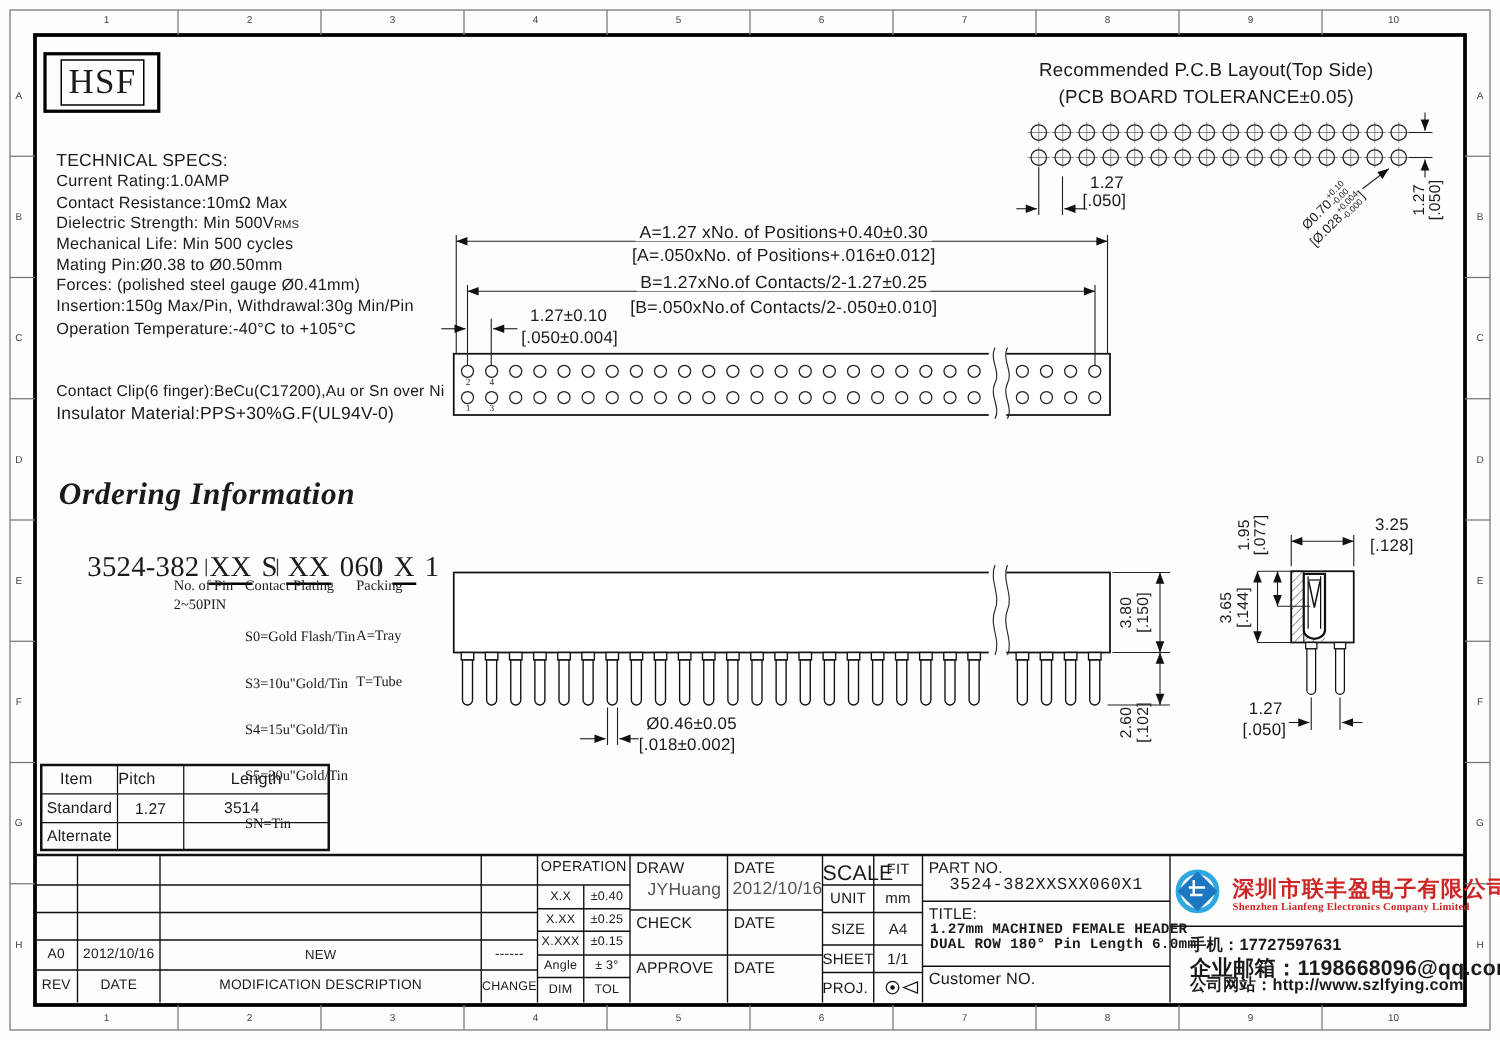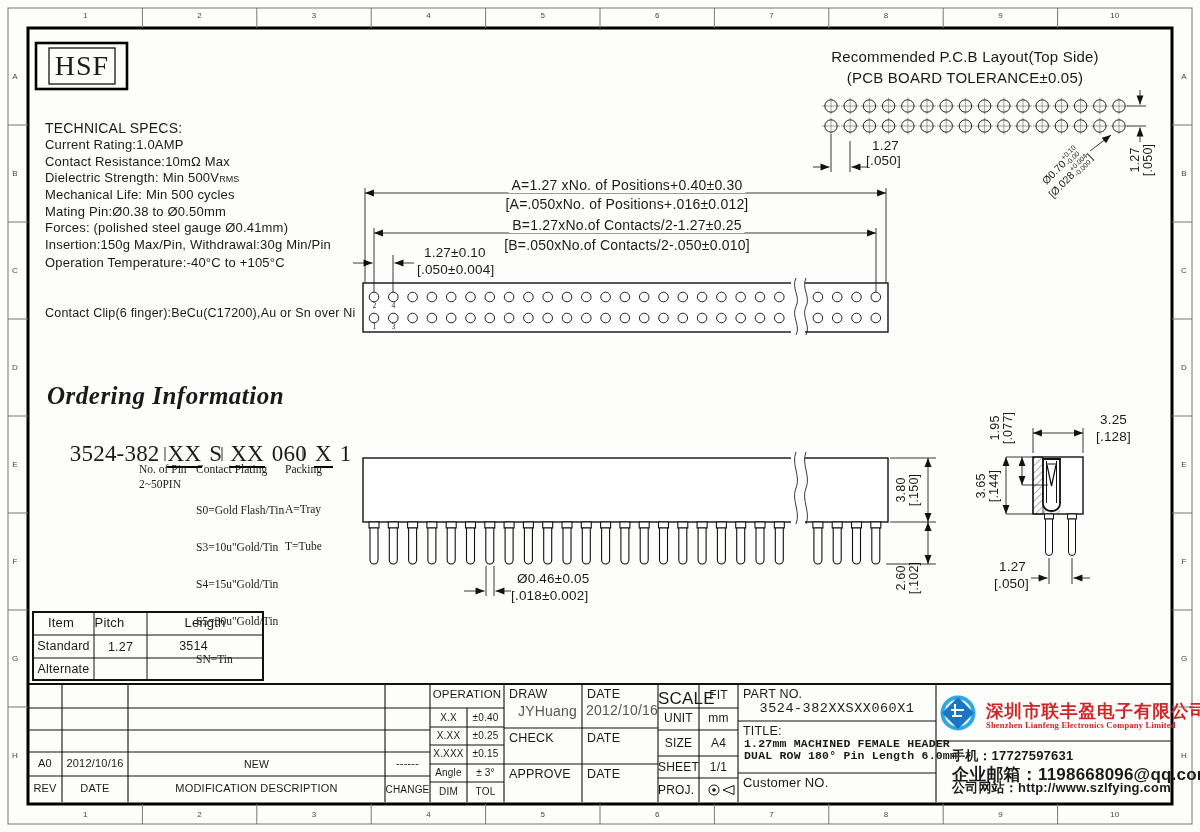--- a/index.html
+++ b/index.html
@@ -440,20 +440,21 @@
   <div class="t" style="left:45px;top:120px;font-size:14px">TECHNICAL SPECS:</div>
   <div class="t" style="left:45px;top:138px;font-size:13px">Current Rating:1.0AMP</div>
   <div class="t" style="left:45px;top:155px;font-size:13px">Contact Resistance:10mΩ Max</div>
   <div class="t" style="left:45px;top:171px;font-size:13px"><span>Dielectric Strength: Min 500V</span><span class="rms">RMS</span></div>
   <div class="t" style="left:45px;top:188px;font-size:13px">Mechanical Life: Min 500 cycles</div>
   <div class="t" style="left:45px;top:205px;font-size:13px">Mating Pin:Ø0.38 to Ø0.50mm</div>
   <div class="t" style="left:45px;top:221px;font-size:13px">Forces: (polished steel gauge Ø0.41mm)</div>
   <div class="t" style="left:45px;top:238px;font-size:13px">Insertion:150g Max/Pin, Withdrawal:30g Min/Pin</div>
   <div class="t" style="left:45px;top:256px;font-size:13px">Operation Temperature:-40°C to +105°C</div>
   <div class="t" style="left:45px;top:306px;font-size:12.5px">Contact Clip(6 finger):BeCu(C17200),Au or Sn over Ni</div>
+  <div class="t" style="left:45px;top:322px;font-size:14px">Insulator Material:PPS+30%G.F(UL94V-0)</div>
 
   <div class="t" style="left:795px;top:48px;width:340px;text-align:center;font-size:15px">Recommended P.C.B Layout(Top Side)</div>
   <div class="t" style="left:795px;top:69px;width:340px;text-align:center;font-size:15px">(PCB BOARD TOLERANCE±0.05)</div>
   <div class="t" style="left:872px;top:138px;font-size:13.5px">1.27</div>
   <div class="t" style="left:866px;top:153px;font-size:13.5px">[.050]</div>
   <div class="rot" style="left:1119px;top:147px;width:46px;height:26px">
     <span>1.27</span>
       <span>[.050]</span>
   </div>
   <div class="diag">

